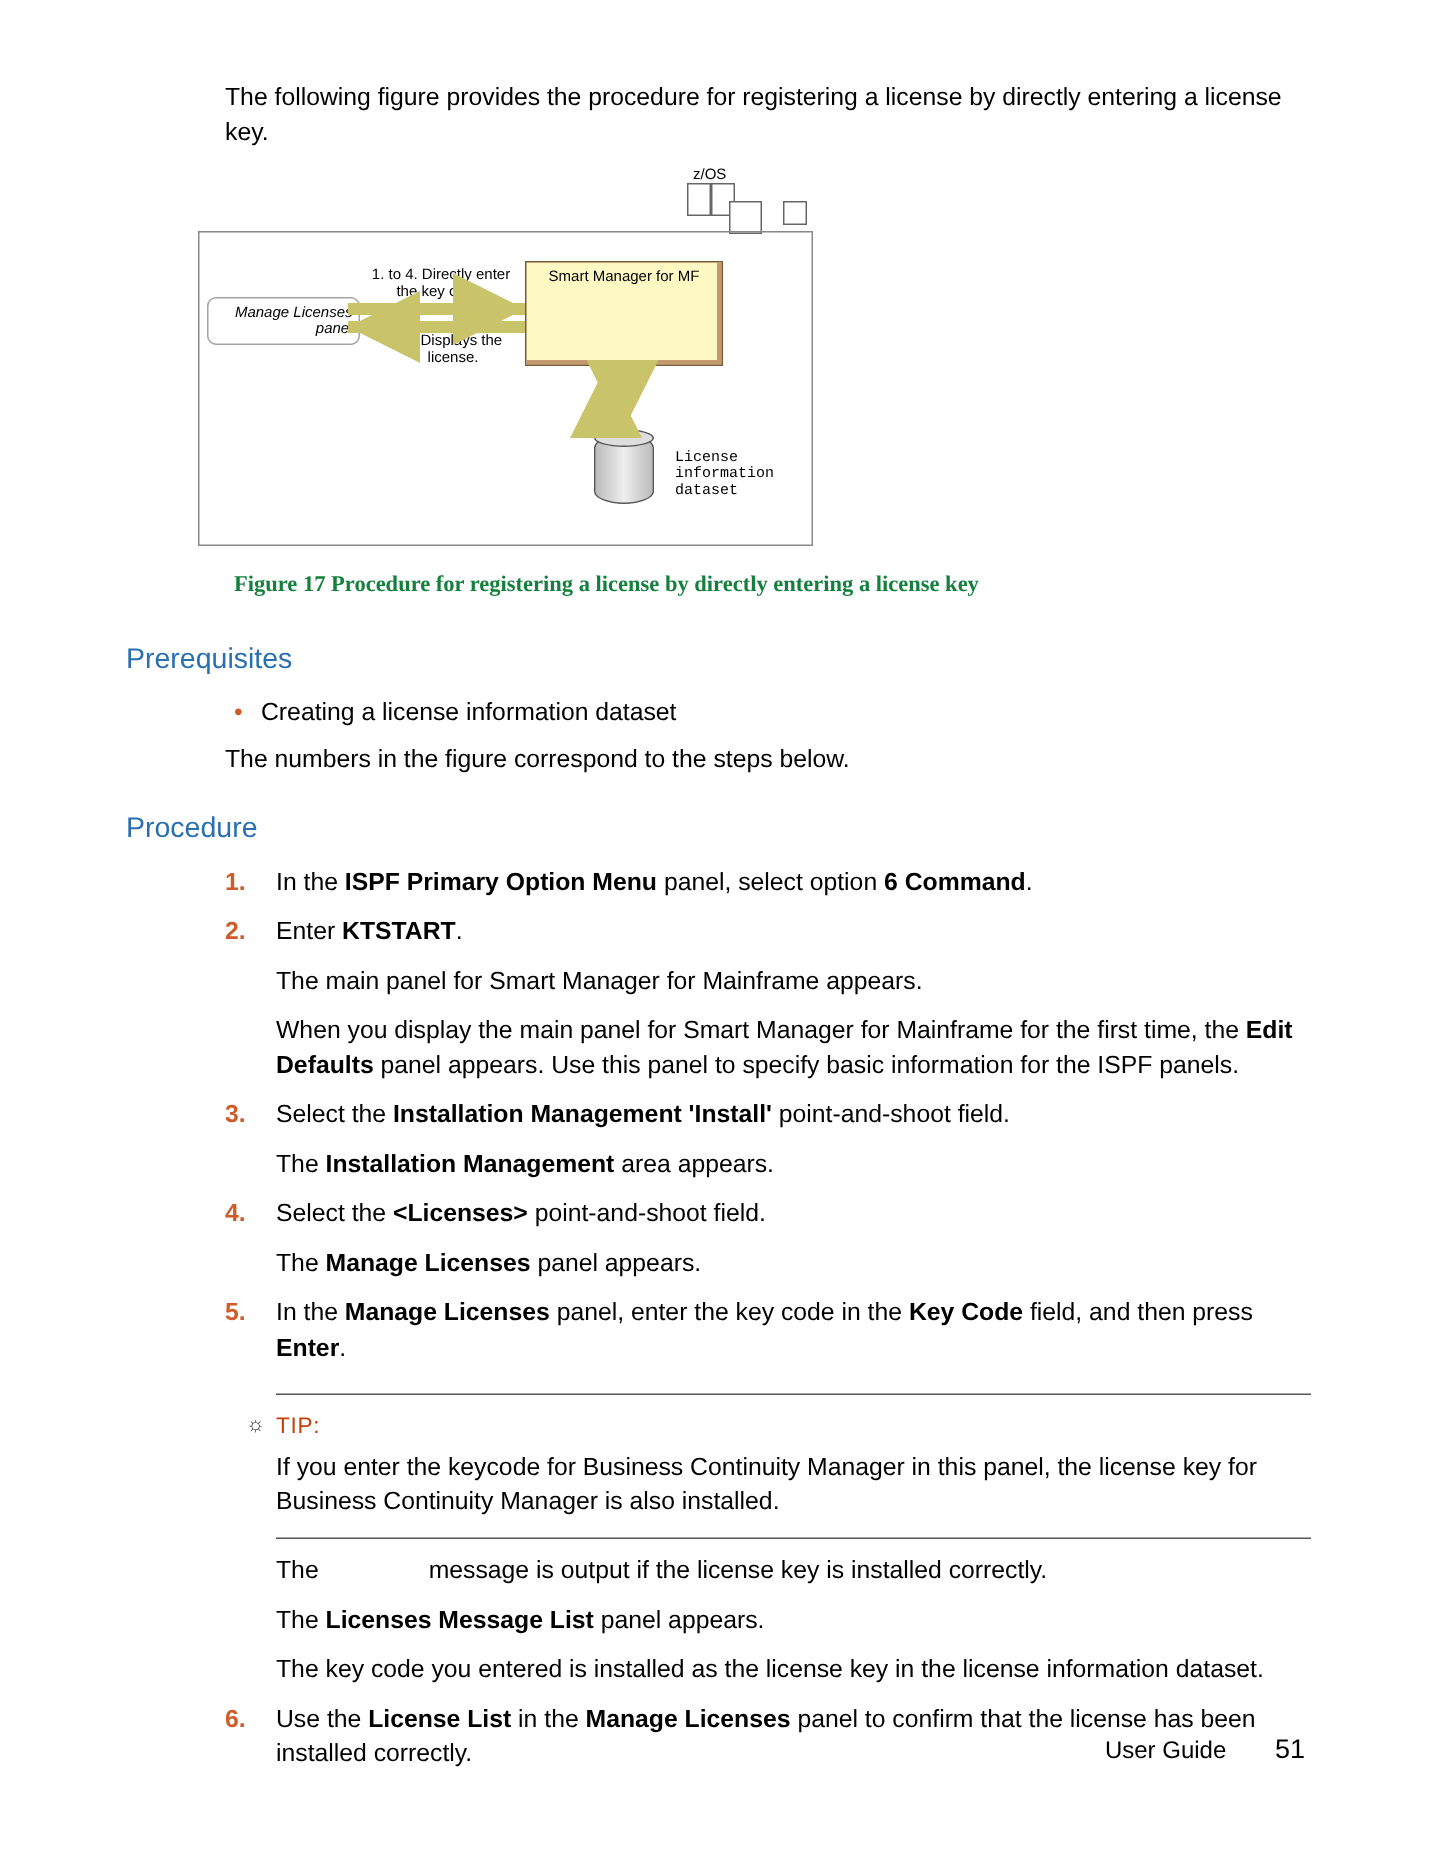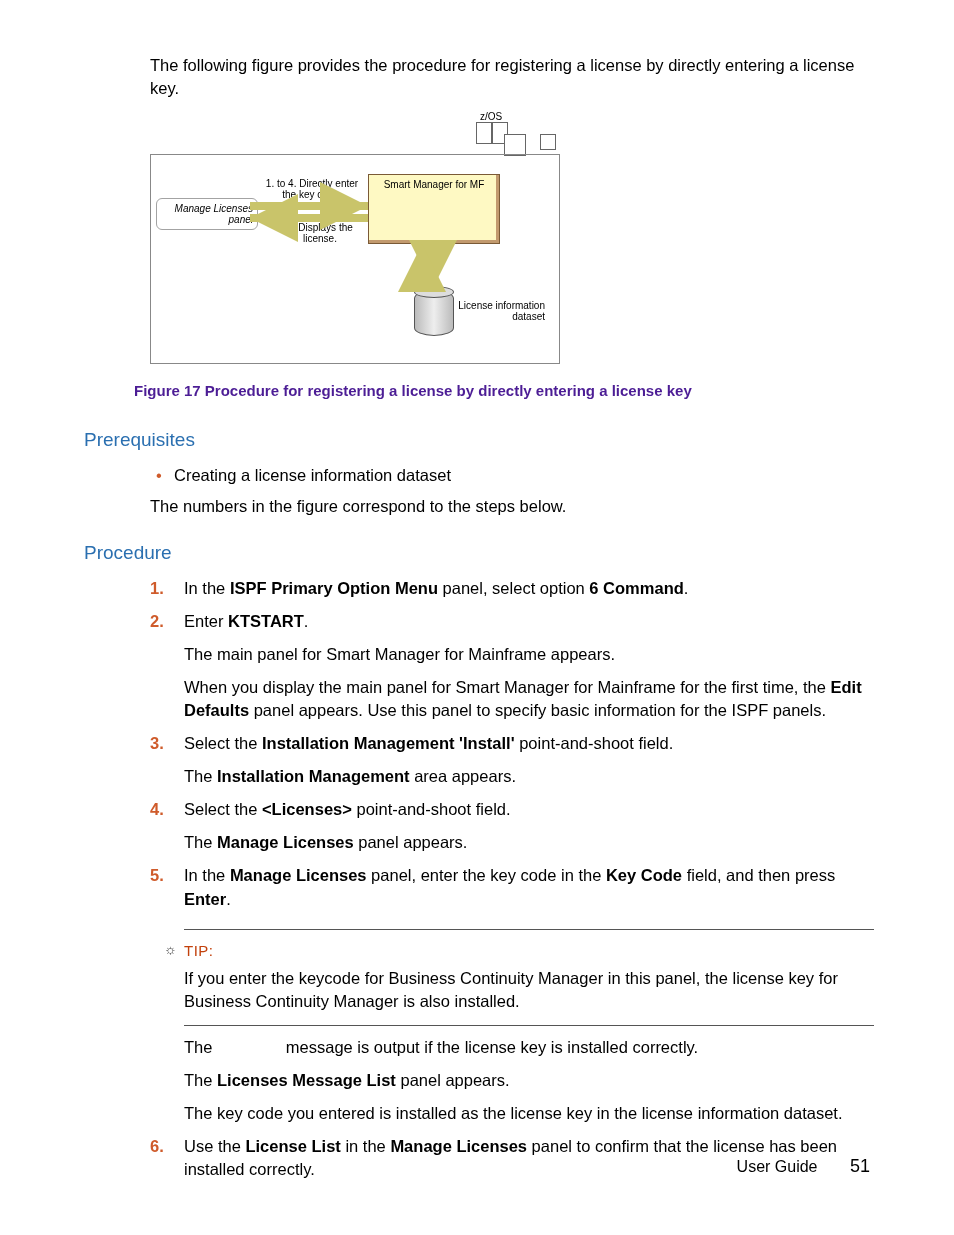--- a/index.html
+++ b/index.html
@@ -16,34 +16,35 @@
     font-weight: 300;
   }
   .content {
     position: absolute;
     left: 84px;
     top: 54px;
     width: 790px;
   }
   .intro { margin-left: 66px; margin-bottom: 0; }
   .figure-area {
-    margin-left: 66px;
+    margin-left: 48px;
     width: 408px;
     height: 256px;
     margin-top: 10px;
     margin-bottom: 14px;
     position: relative;
   }
   .fig-caption {
-    margin-left: 50px;
-    color: #4c1d95;
+    margin-left: 72px;
+    color: #15803d;
     font-weight: bold;
     font-size: 15px;
     margin-bottom: 26px;
     margin-top: 6px;
+    font-family: Liberation Serif, serif;
   }
   h2.section {
     color: #2a6fb0;
     font-weight: 400;
     font-size: 19px;
     margin: 0 0 10px 0;
   }
   ul.bullets {
     margin: 4px 0 8px 72px;
     padding: 0;
@@ -147,21 +148,21 @@
 
     <div class="diag-plain" style="left:112px; top:68px; width:100px;">1. to 4. Directly enter the key code.</div>
 
     <div class="smart-mgr">
         <span>Smart Manager for MF</span>
       </div>
 
     <div class="diag-plain" style="left:128px; top:112px; width:84px;">5. Displays the license.</div>
 
     <div class="cyl"></div>
-    <div class="diag-plain" style="left:305px; top:190px; width:90px; text-align:right;">License information dataset</div>
+    <div class="diag-plain" style="left:318px; top:190px; width:90px; text-align:left;font-family:Liberation Mono, monospace;">License information dataset</div>
 
     <svg class="arrows" width="408" height="256">
       <defs>
         <marker id="ah" markerWidth="8" markerHeight="8" refX="6" refY="3" orient="auto">
           <path d="M0,0 L6,3 L0,6 Z" fill="#c9c46a"></path>
         </marker>
       </defs>
       <path d="M100 96 L218 96" stroke="#c9c46a" stroke-width="8" fill="none" marker-end="url(#ah)"></path>
       <path d="M218 108 L100 108" stroke="#c9c46a" stroke-width="8" fill="none" marker-end="url(#ah)"></path>
       <path d="M283 132 L283 178" stroke="#c9c46a" stroke-width="8" fill="none" marker-end="url(#ah)"></path>

